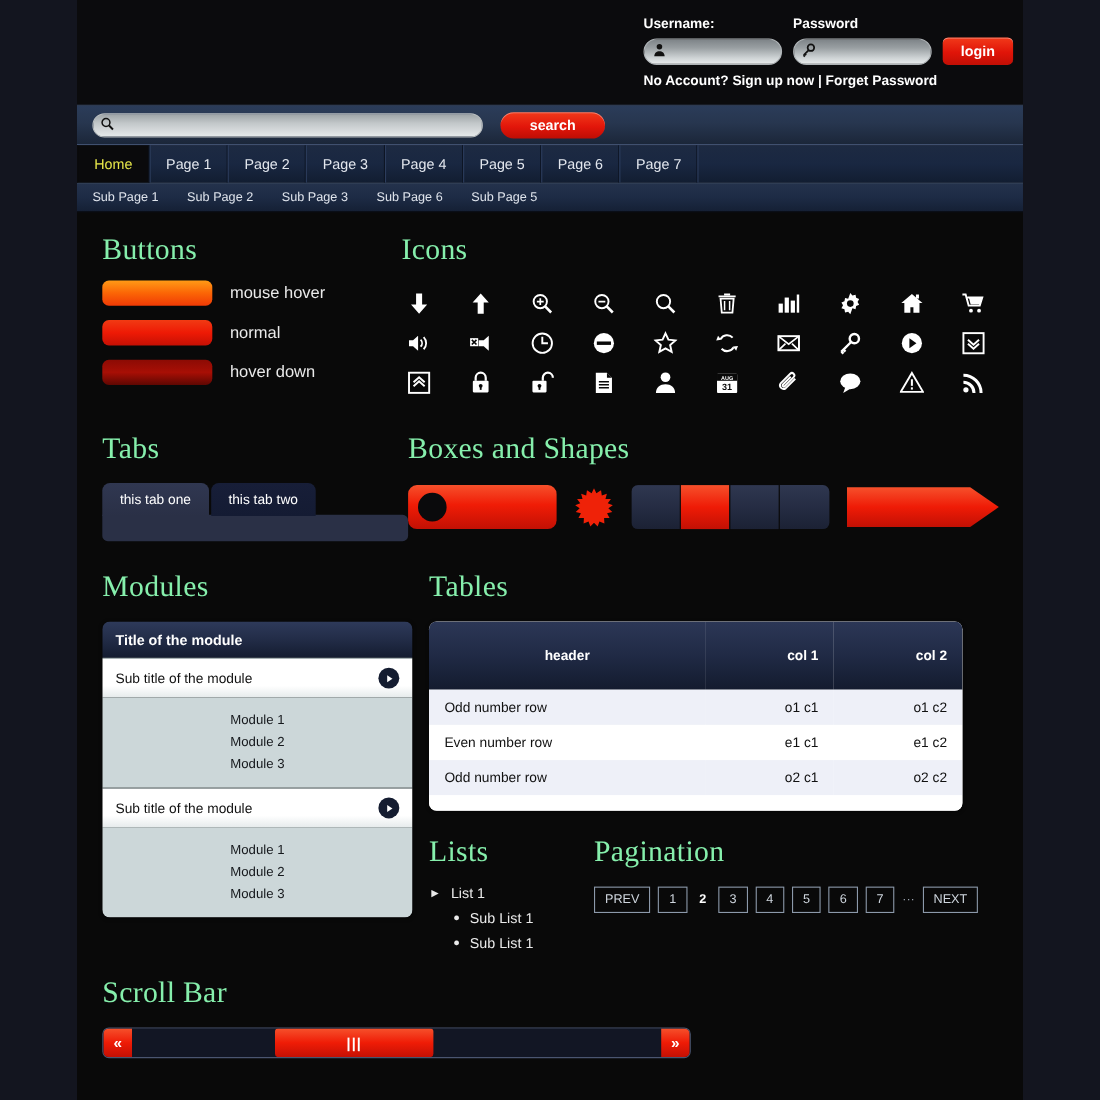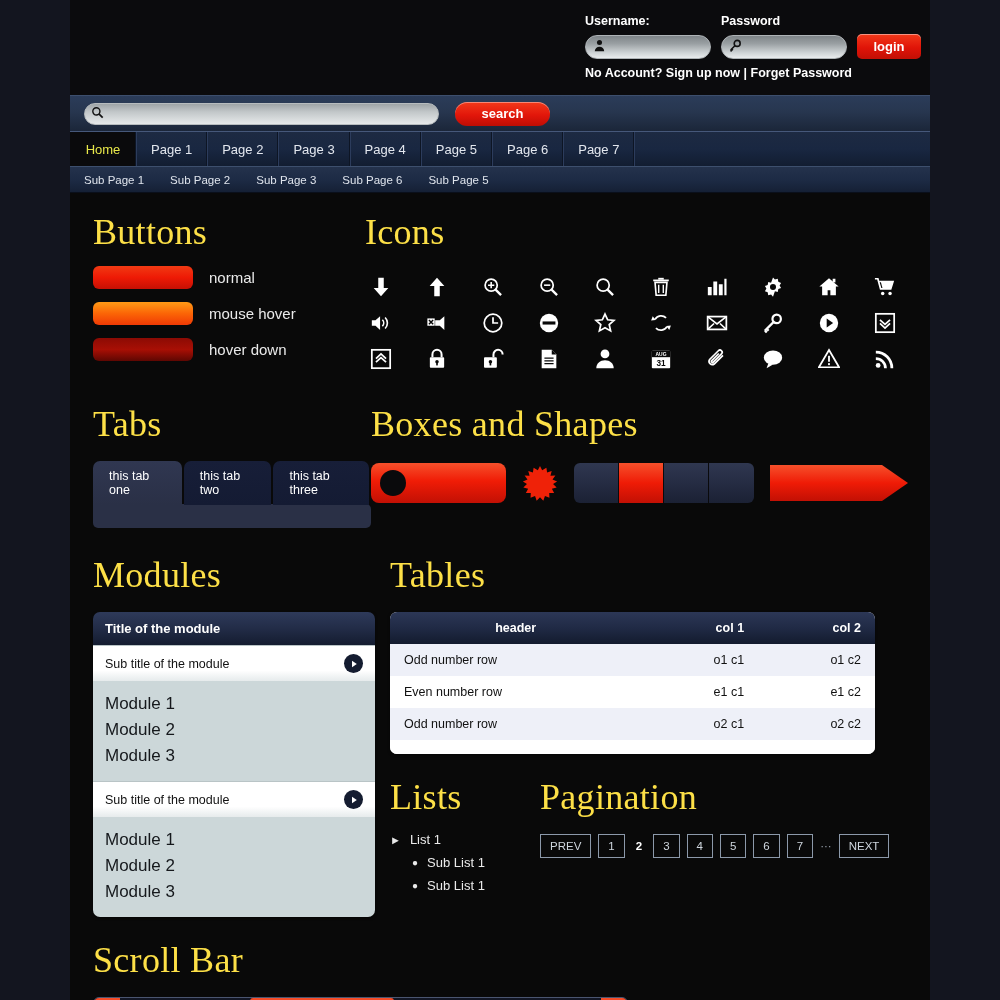--- a/index.html
+++ b/index.html
@@ -84,21 +84,21 @@
   .subnav {
     height:27px; display:flex; align-items:center; padding-left:14px; gap:26px;
     background:linear-gradient(to bottom,#24324c 0%, #1d2b45 50%, #152035 100%);
     border-top:1px solid #3d4f6d; border-bottom:1px solid #0a0f1a;
   }
   .subnav a { color:#dfe4ec; font-size:11.5px; text-decoration:none; cursor:pointer; }
 
   
   .content { padding:18px 20px 0 20px; }
   h2.sect {
-    font-family:"Liberation Serif", serif; color:#fde047; font-size:36px;
+    font-family:"Liberation Serif", serif; color:#86efac; font-size:27px;
     font-weight:normal; letter-spacing:.3px;
   }
   .row { display:flex; }
 
   
   .btn-col { width:285px; padding-left:3px; }
   .btn-line { display:flex; align-items:center; margin-top:13px; }
   .demo-btn { width:100px; height:23px; border-radius:6px; border:0; cursor:pointer; }
   .demo-btn.normal { background:linear-gradient(to bottom,#f13a13 0%, #ee1a05 50%, #c61004 100%); }
   .demo-btn.hover  { background:linear-gradient(to bottom,#ff9a16 0%, #fb6506 50%, #f03a05 100%); }
@@ -153,30 +153,30 @@
   }
   .mod-sub {
     background:linear-gradient(to bottom,#ffffff 0%, #ffffff 70%, #e6ebec 100%);
     color:#111; font-size:12.5px; padding:8px 12px; display:flex;
     align-items:center; justify-content:space-between; cursor:pointer;
     border-top:1px solid #b9c4c6;
   }
   .mod-play { width:19px; height:19px; border-radius:50%; background:#141c30;
     display:flex; align-items:center; justify-content:center; color:#fff; font-size:9px; }
   .mod-body { background:#ccd7d9; padding:10px 12px 12px 12px; }
-  .mod-body div { color:#15181c; font-size:17px; padding:3px 0; }
+  .mod-body div { color:#15181c; font-size:12px; padding:3px 0;text-align:center; }
 
   
   .tbl-col { flex:1; }
   .table { width:485px; margin-top:16px; border-radius:7px; overflow:hidden; background:#fff;
     box-shadow:0 1px 3px rgba(0,0,0,.6); }
   .table table { width:100%; border-collapse:collapse; }
   .table th {
     background:linear-gradient(to bottom,#2c3756 0%, #202a45 50%, #131b2e 100%);
-    color:#fff; font-size:12.5px; padding:9px 14px; text-align:left;
+    color:#fff; font-size:12.5px; padding:24px 14px; text-align:left;
   }
   .table th.r, .table td.r { text-align:right; }
   .table td { font-size:12.5px; color:#111; padding:9px 14px; }
   .table tr.odd td { background:#eef0f8; }
   .table tr.even td { background:#ffffff; }
   .table .filler td { height:14px; background:#fff; padding:0; }
 
   
   .lists-col { width:150px; }
   .list-root { margin-top:14px; }
@@ -283,26 +283,26 @@
     <a href="#">Sub Page 6</a>
     <a href="#">Sub Page 5</a>
   </div>
 
   <div class="content">
 
     <div class="row">
       <div class="btn-col">
         <h2 class="sect">Buttons</h2>
         <div class="btn-line">
+          <button class="demo-btn hover"></button>
+          <span class="btn-label">mouse hover</span>
+        </div>
+        <div class="btn-line">
           <button class="demo-btn normal"></button>
           <span class="btn-label">normal</span>
-        </div>
-        <div class="btn-line">
-          <button class="demo-btn hover"></button>
-          <span class="btn-label">mouse hover</span>
         </div>
         <div class="btn-line">
           <button class="demo-btn down"></button>
           <span class="btn-label">hover down</span>
         </div>
       </div>
 
       <div class="icons-col">
         <h2 class="sect">Icons</h2>
         <div class="icon-grid">
@@ -506,21 +506,20 @@
         </div>
       </div>
     </div>
 
     <div class="row" style="margin-top:26px;">
       <div class="tabs-col">
         <h2 class="sect">Tabs</h2>
         <div class="tabstrip">
           <div class="tabitem active">this tab one</div>
           <div class="tabitem">this tab two</div>
-          <div class="tabitem">this tab three</div>
         </div>
         <div class="tabbody"></div>
       </div>
 
       <div class="shapes-col">
         <h2 class="sect">Boxes and Shapes</h2>
         <div class="shapes">
           <div class="sh-pill">
             <div class="hole"></div>
           </div>

